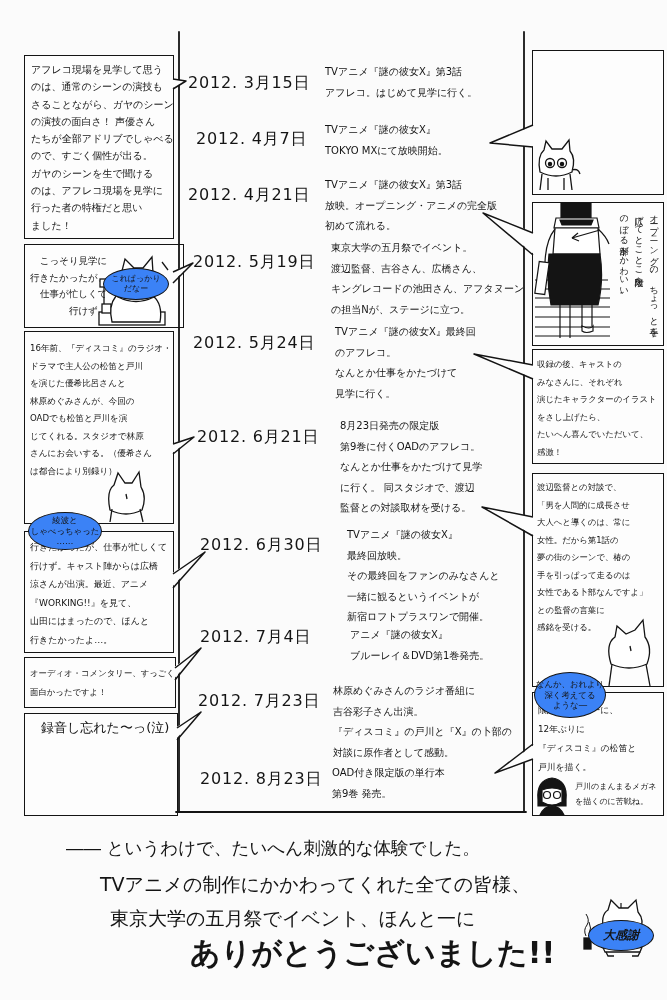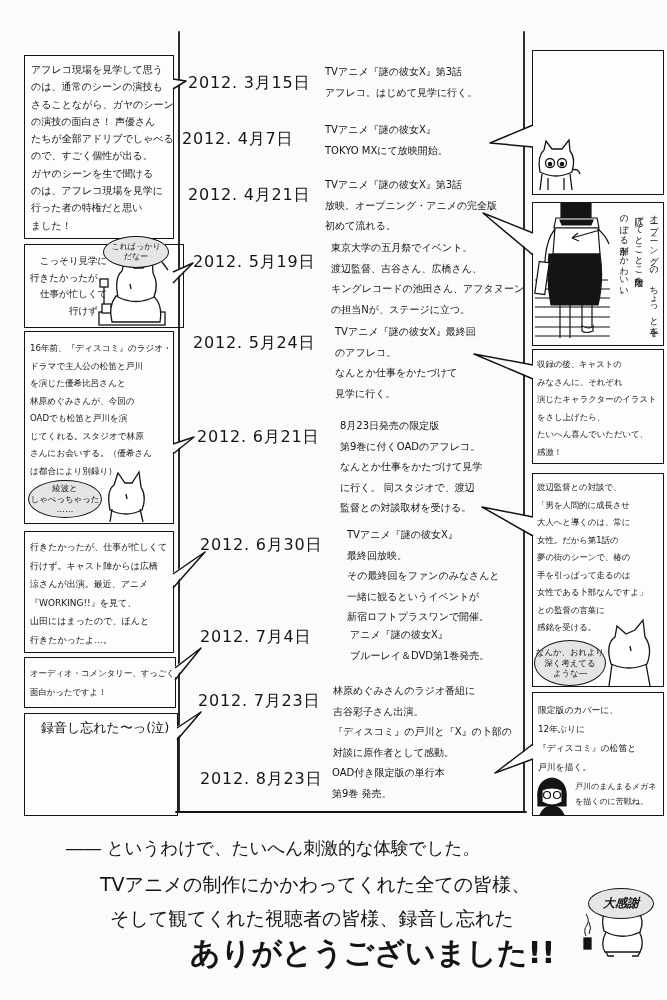--- a/index.html
+++ b/index.html
@@ -1,21 +1,21 @@
 <!DOCTYPE html>
 <html><head>
 <meta charset="utf-8">
 <style>
 html,body{margin:0;padding:0;}
 body{width:667px;height:1000px;position:relative;overflow:hidden;background:#fbfbfb;color:#141414;font-family:"DejaVu Sans",sans-serif;}
 .box{position:absolute;box-sizing:border-box;border:1.8px solid #141414;background:#fdfdfd;z-index:2;}
 .lt{position:absolute;white-space:pre;z-index:5;}
 .date{position:absolute;font-size:16px;letter-spacing:0.8px;white-space:pre;z-index:5;}
 .ev{position:absolute;font-size:10px;line-height:20.5px;white-space:pre;z-index:5;}
-.bubble{position:absolute;border:1.4px solid #141414;border-radius:50%;background:#e5e5e5;display:flex;align-items:center;justify-content:center;text-align:center;white-space:pre;box-sizing:border-box;z-index:6;line-height:1.25;}
+.bubble{position:absolute;border:1.4px solid #141414;border-radius:50%;background:#3b82f6;display:flex;align-items:center;justify-content:center;text-align:center;white-space:pre;box-sizing:border-box;z-index:6;line-height:1.25;margin-top:32px;}
 #art{position:absolute;left:0;top:0;z-index:4;pointer-events:none;}
 .vert{position:absolute;writing-mode:vertical-rl;white-space:pre;font-size:9px;line-height:15px;z-index:5;}
 .foot{position:absolute;white-space:pre;z-index:5;}
 </style>
 </head>
 <body>
 
 <div class="box" style="left:24px;top:55px;width:150px;height:184px;">
   <div class="lt" style="left:6px;top:5px;font-size:10px;line-height:17.3px;">アフレコ現場を見学して思う
 のは、通常のシーンの演技も
@@ -89,21 +89,21 @@
 <div class="box" style="left:532px;top:692px;width:132px;height:124px;">
   <div class="lt" style="left:5px;top:8px;font-size:8.8px;line-height:19px;">限定版のカバーに、
 12年ぶりに
 『ディスコミ』の松笛と
 戸川を描く。</div>
   <div class="lt" style="left:42px;top:86px;font-size:8px;line-height:15px;">戸川のまんまるメガネ
 を描くのに苦戦ね。</div>
 </div>
 
 <div class="date" style="left:188px;top:73px;">2012. 3月15日</div>
-<div class="date" style="left:182px;top:129px;">2012. 4月7日</div>
+<div class="date" style="left:196px;top:129px;">2012. 4月7日</div>
 <div class="date" style="left:188px;top:185px;">2012. 4月21日</div>
 <div class="date" style="left:193px;top:252px;">2012. 5月19日</div>
 <div class="date" style="left:193px;top:333px;">2012. 5月24日</div>
 <div class="date" style="left:197px;top:427px;">2012. 6月21日</div>
 <div class="date" style="left:200px;top:535px;">2012. 6月30日</div>
 <div class="date" style="left:200px;top:627px;">2012. 7月4日</div>
 <div class="date" style="left:198px;top:691px;">2012. 7月23日</div>
 <div class="date" style="left:200px;top:769px;">2012. 8月23日</div>
 
 <div class="ev" style="left:325px;top:62px;">TVアニメ『謎の彼女X』第3話
@@ -145,21 +145,21 @@
 <div class="bubble" style="left:28px;top:480px;width:74px;height:38px;font-size:8.4px;">綾波と
 しゃべっちゃった
 ……</div>
 <div class="bubble" style="left:534px;top:640px;width:72px;height:46px;font-size:8.4px;">なんか、おれより
 深く考えてる
 ような―</div>
 <div class="bubble" style="left:588px;top:888px;width:66px;height:31px;font-size:12px;font-weight:bold;font-style:italic;">大感謝</div>
 
 <div class="foot" style="left:66px;top:836px;font-size:17.5px;">―― というわけで、たいへん刺激的な体験でした。</div>
 <div class="foot" style="left:100px;top:872px;font-size:19px;">TVアニメの制作にかかわってくれた全ての皆様、</div>
-<div class="foot" style="left:110px;top:906px;font-size:19px;">そして観てくれた視聴者の皆様、録音し忘れた</div>
+<div class="foot" style="left:110px;top:906px;font-size:19px;">東京大学の五月祭でイベント、ほんと一に</div>
 <div class="foot" style="left:190px;top:933px;font-size:30px;font-weight:bold;">ありがとうございました!!</div>
 
 <svg id="art" width="667" height="1000" viewBox="0 0 667 1000">
   <g stroke="#141414" fill="none" stroke-width="1.8" stroke-linecap="round">
 
     <line x1="179" y1="32" x2="179" y2="812"></line>
     <line x1="524" y1="32" x2="524" y2="812"></line>
     <line x1="176" y1="812" x2="526" y2="812"></line>
   </g>
 

